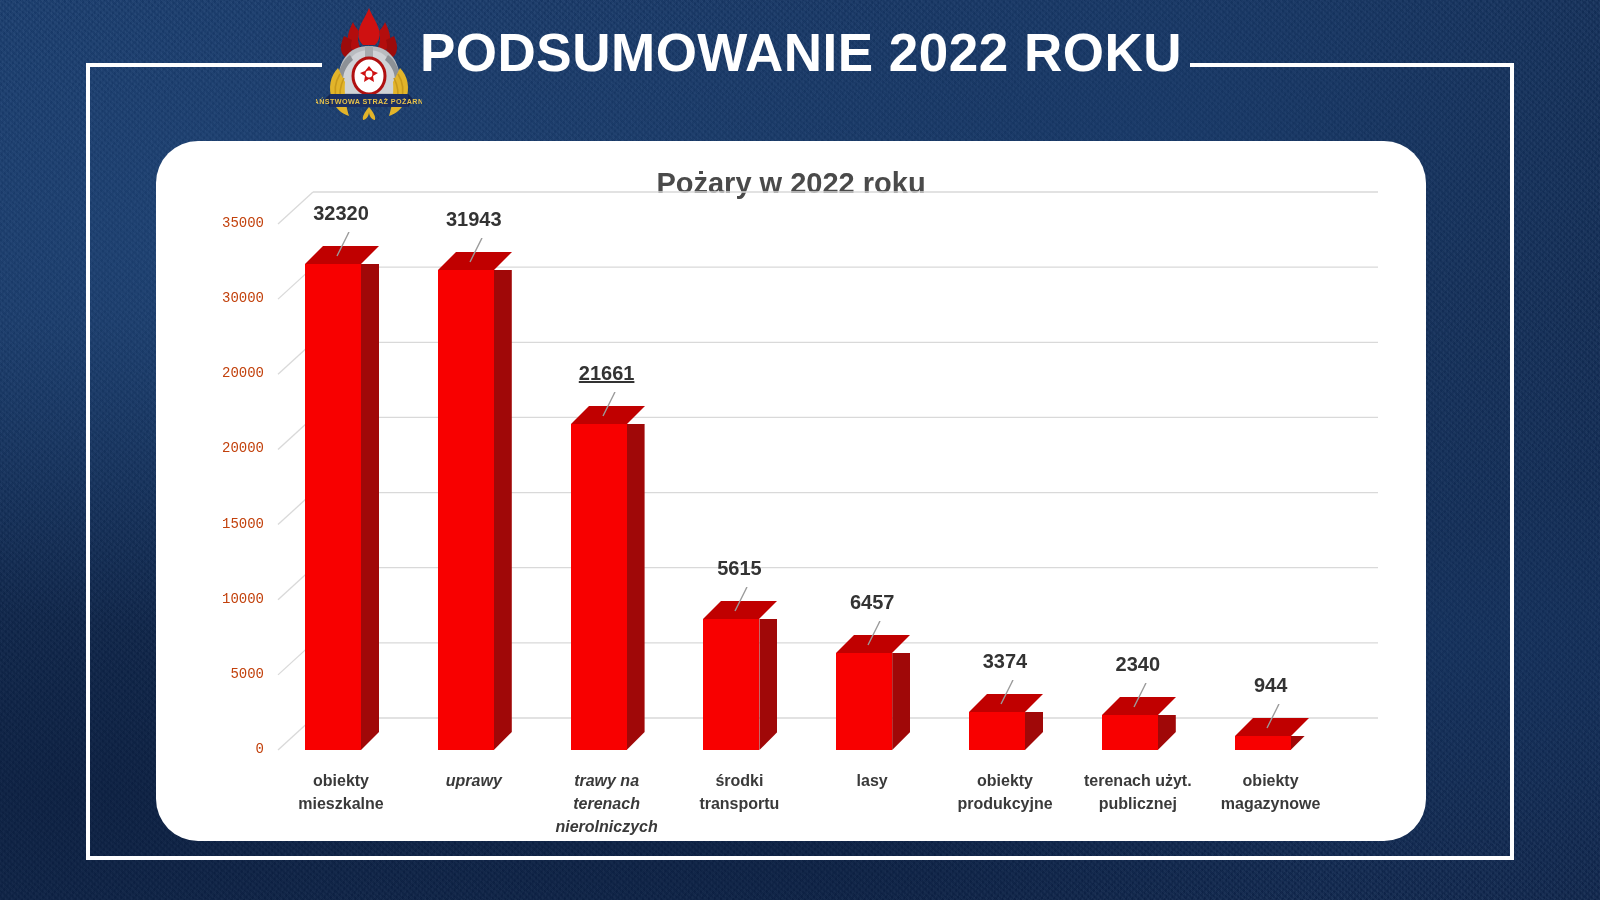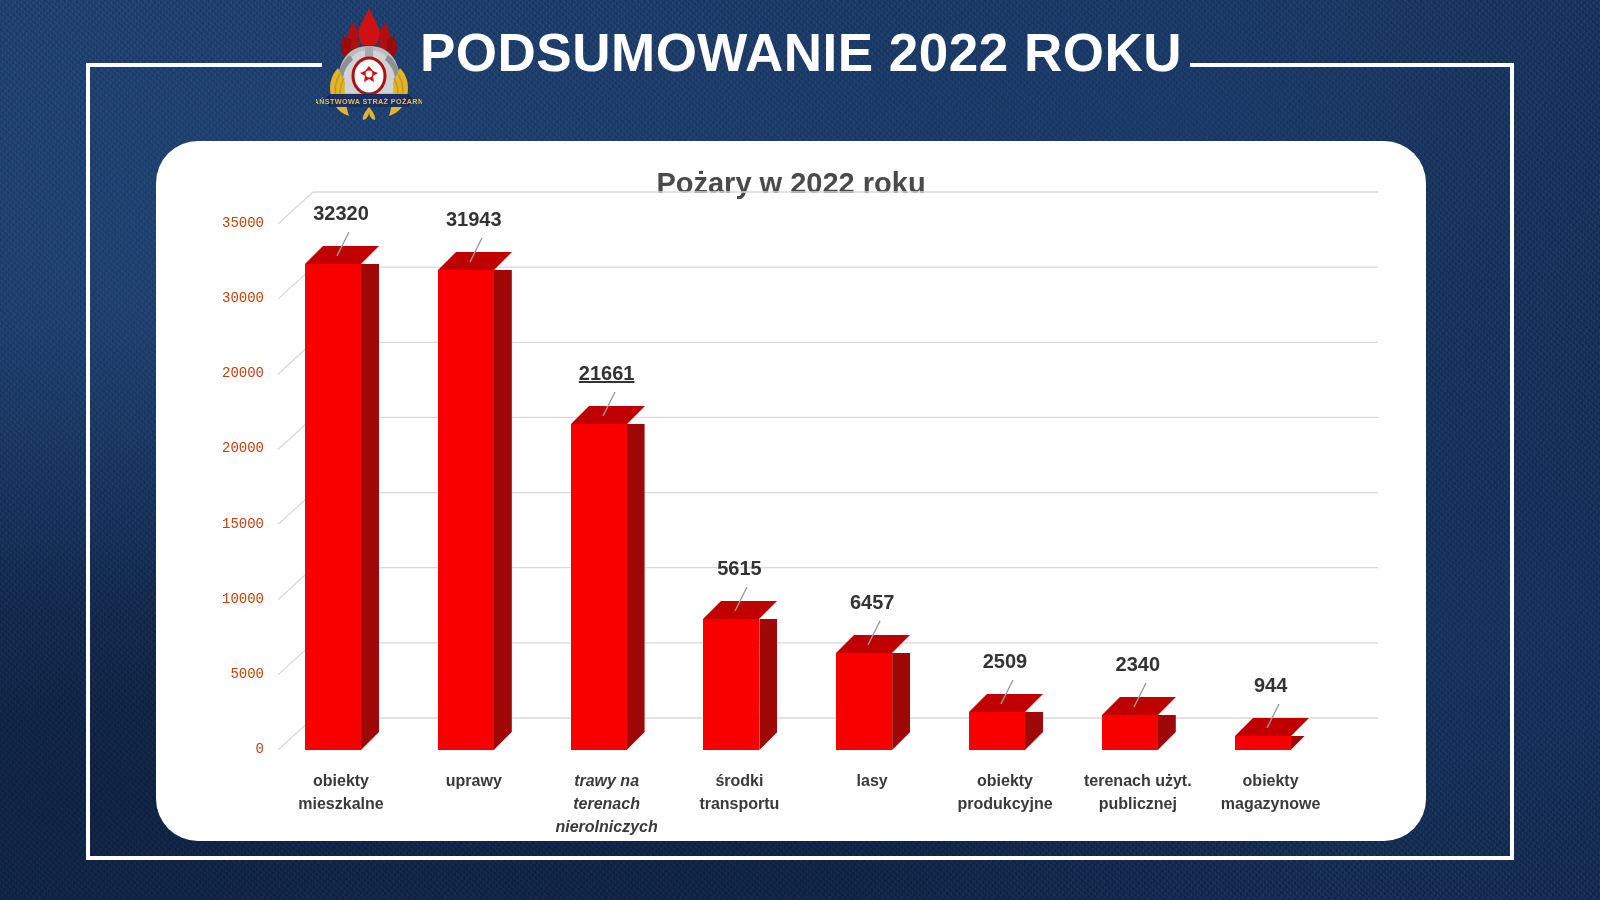--- a/index.html
+++ b/index.html
@@ -214,21 +214,21 @@
         <div class="ytick" style="left: 28px; top: 299.429px;">20000</div>
         <div class="ytick" style="left: 28px; top: 224.286px;">20000</div>
         <div class="ytick" style="left: 28px; top: 149.143px;">30000</div>
         <div class="ytick" style="left: 28px; top: 74px;">35000</div>
       </div>
     <div id="xlabel-layer">
         <div class="xlabel" style="left: 123px; top: 628px;">
           <div>obiekty</div>
           <div>mieszkalne</div>
         </div>
-        <div class="xlabel" style="left: 255.8px; top: 628px;">
+        <div class="xlabel" style="left: 255.8px; top: 628px; font-style: italic;">
           <div>uprawy</div>
         </div>
         <div class="xlabel" style="left: 388.6px; top: 628px; font-style: italic;">
           <div>trawy na</div>
           <div>terenach</div>
           <div>nierolniczych</div>
         </div>
         <div class="xlabel" style="left: 521.4px; top: 628px;">
           <div>środki</div>
           <div>transportu</div>
@@ -263,21 +263,21 @@
           <line x1="14" y1="0" x2="2" y2="24" stroke="#9b9b9b" stroke-width="1.4"></line>
         </svg>
         <div class="dlabel" style="left: 521.4px; top: 415.816px;">5615</div>
         <svg width="30" height="26" style="position: absolute; left: 577.4px; top: 445.816px;">
           <line x1="14" y1="0" x2="2" y2="24" stroke="#9b9b9b" stroke-width="1.4"></line>
         </svg>
         <div class="dlabel" style="left: 654.2px; top: 449.961px;">6457</div>
         <svg width="30" height="26" style="position: absolute; left: 710.2px; top: 479.961px;">
           <line x1="14" y1="0" x2="2" y2="24" stroke="#9b9b9b" stroke-width="1.4"></line>
         </svg>
-        <div class="dlabel" style="left: 787px; top: 509.293px;">2509</div>
+        <div class="dlabel" style="left: 787px; top: 509.293px;">3374</div>
         <svg width="30" height="26" style="position: absolute; left: 843px; top: 539.293px;">
           <line x1="14" y1="0" x2="2" y2="24" stroke="#9b9b9b" stroke-width="1.4"></line>
         </svg>
         <div class="dlabel" style="left: 919.8px; top: 511.833px;">2340</div>
         <svg width="30" height="26" style="position: absolute; left: 975.8px; top: 541.833px;">
           <line x1="14" y1="0" x2="2" y2="24" stroke="#9b9b9b" stroke-width="1.4"></line>
         </svg>
         <div class="dlabel" style="left: 1052.6px; top: 532.813px;">944</div>
         <svg width="30" height="26" style="position: absolute; left: 1108.6px; top: 562.813px;">
           <line x1="14" y1="0" x2="2" y2="24" stroke="#9b9b9b" stroke-width="1.4"></line>

